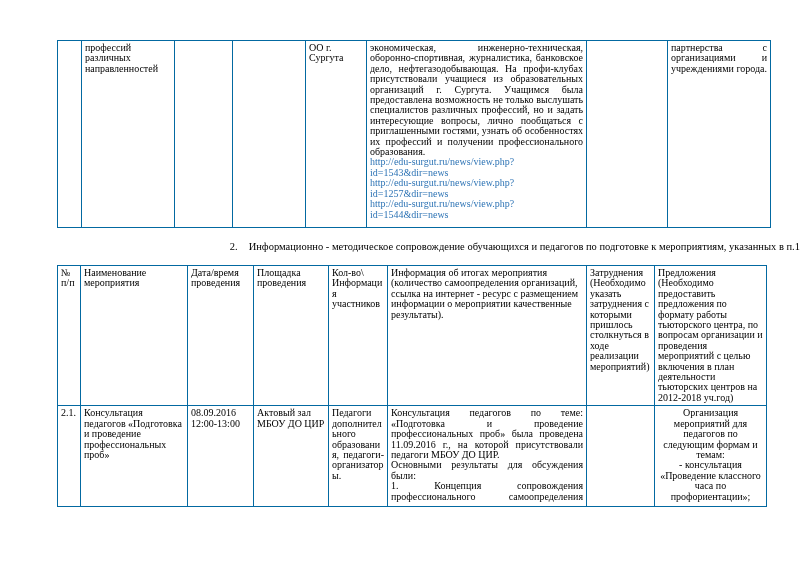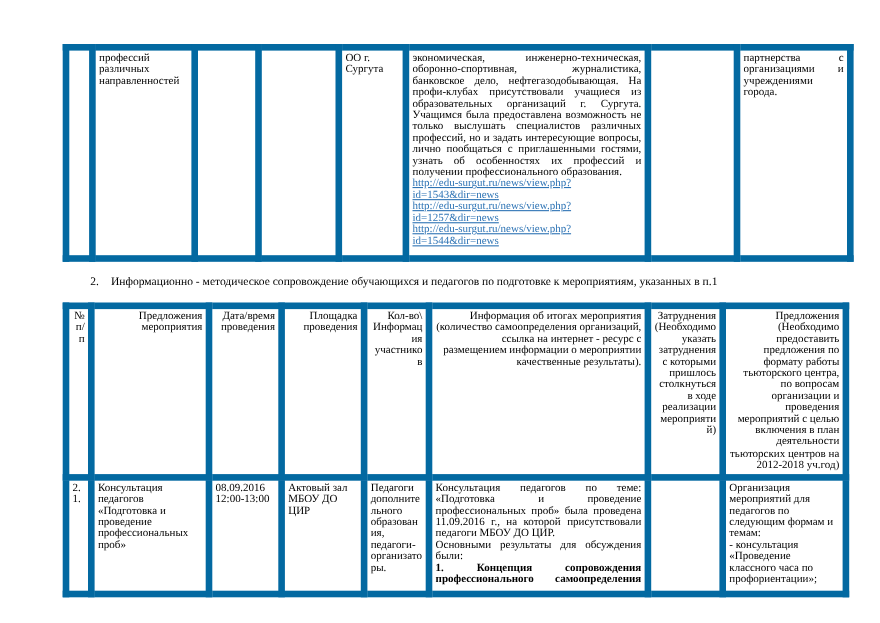--- a/index.html
+++ b/index.html
@@ -2,36 +2,36 @@
 <html><head>
 <meta charset="utf-8">
 <style>
   html,body{margin:0;padding:0;}
   body{
     width:800px;height:566px;overflow:hidden;background:#ffffff;
     font-family:"Liberation Serif","DejaVu Serif",serif;color:#000;
   }
   table{border-collapse:collapse;table-layout:fixed;}
   td{
-    border:6px solid #0369a1;vertical-align:top;padding:2px 3px;
+    border:1px solid #0369a1;vertical-align:top;padding:2px 3px;
     font-size:10px;line-height:10.4px;overflow:hidden;
     overflow-wrap:break-word;word-wrap:break-word;
   }
   .t1{margin:40px 0 0 57px;width:713px;}
   .t1 td{height:182px;}
-  .heading{margin:13px 0 4px 82px;font-size:10.5px;line-height:12px;white-space:nowrap;}
+  .heading{margin:13px 0 4px 82px;font-size:10.5px;line-height:12px;white-space:nowrap;text-align:right;}
   .heading .num{display:inline-block;margin-right:11px;}
   .t2{margin:12px 0 0 57px;width:709px;}
-  .t2 .hrow td{height:134px;text-align:right;margin-left:32px;}
+  .t2 .hrow td{height:134px;text-align:left;margin-left:32px;}
   .t2 .drow td{height:96px;}
   .justify{text-align:justify;}
-  .jlast{text-align:justify;text-align-last:justify;font-weight:bold;}
-  .center{}
+  .jlast{text-align:justify;text-align-last:justify;}
+  .center{text-align:center;}
   .prewrap{white-space:pre-line;}
-  .link{color:#2E74B5;text-decoration:underline;display:block;cursor:pointer;}
+  .link{color:#2E74B5;display:block;cursor:pointer;}
 </style>
 </head>
 <body>
 
 <div>
 
   <table class="t1">
     <colgroup>
       <col style="width:24px">
         <col style="width:93px">
@@ -72,21 +72,21 @@
         <col style="width:66px">
         <col style="width:75px">
       <col style="width:59px">
         <col style="width:199px">
         <col style="width:68px">
         <col style="width:112px">
     </colgroup>
     <tbody>
         <tr class="hrow">
       <td>№ п/п</td>
-      <td>Предложения мероприятия</td>
+      <td>Наименование мероприятия</td>
       <td>Дата/время проведения</td>
       <td>Площадка проведения</td>
       <td>Кол-во\ Информация участников</td>
       <td>Информация об итогах мероприятия (количество самоопределения организаций, ссылка на интернет -  ресурс с размещением информации о мероприятии качественные результаты).</td>
       <td>Затруднения (Необходимо указать затруднения с которыми пришлось столкнуться в ходе реализации мероприятий)</td>
       <td>Предложения (Необходимо предоставить предложения по формату работы тьюторского центра, по вопросам организации и проведения мероприятий с целью включения в план деятельности тьюторских центров на 2012-2018 уч.год)</td>
     </tr>
     <tr class="drow">
       <td>2.1.</td>
       <td>Консультация педагогов «Подготовка и проведение профессиональных проб»</td>

